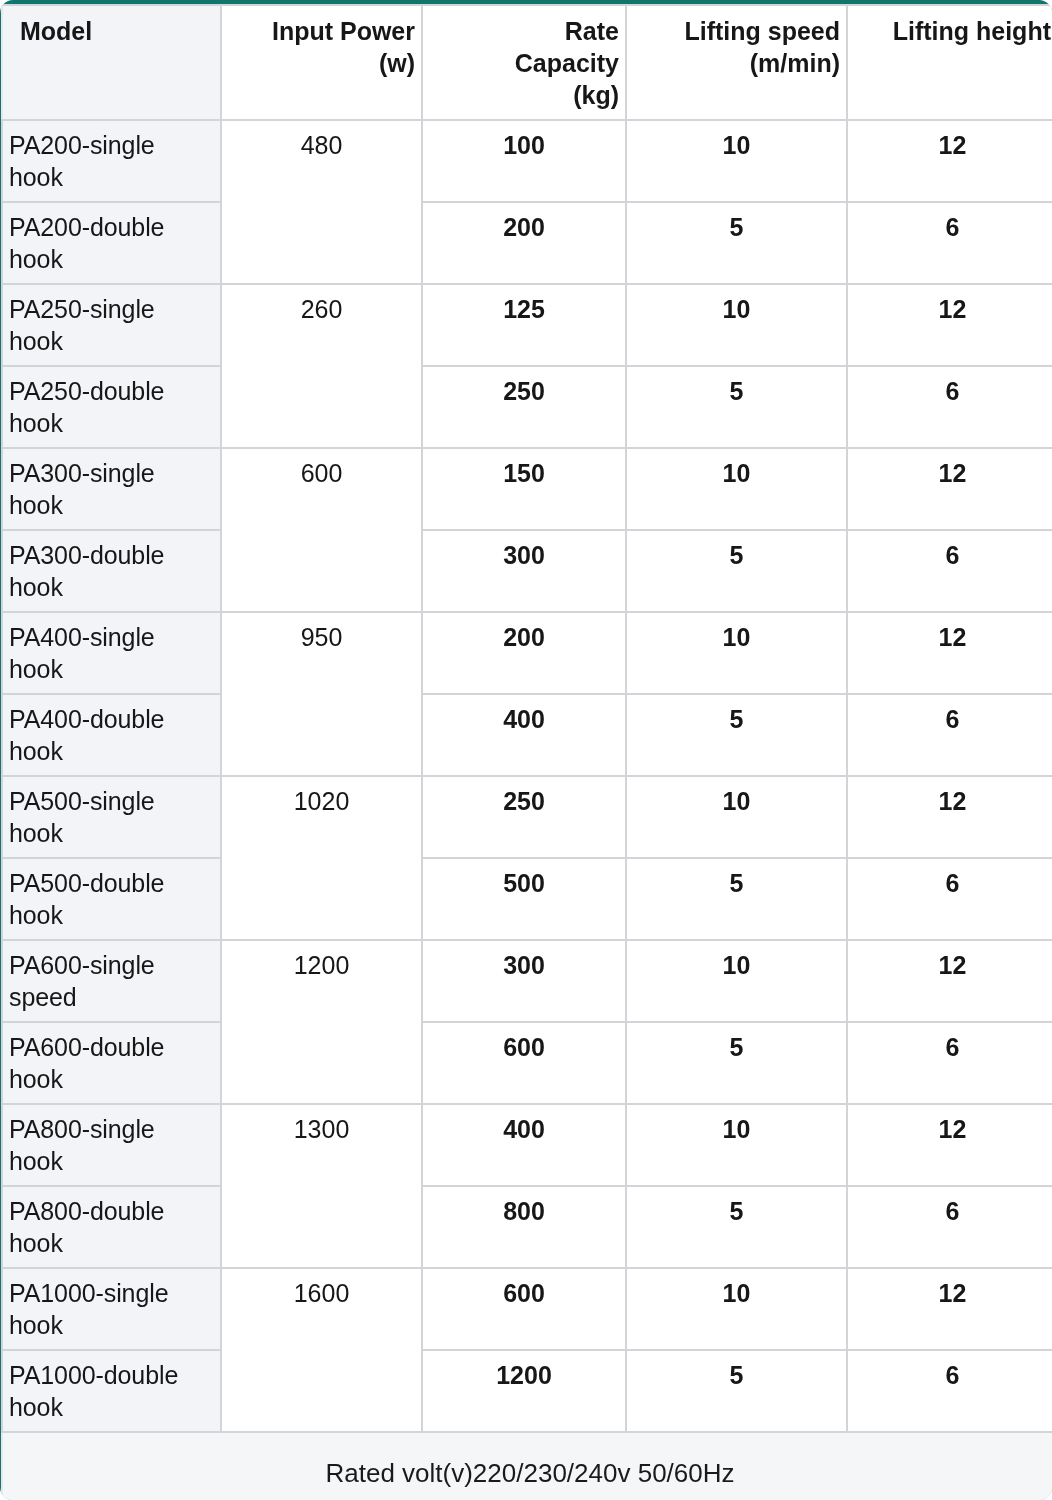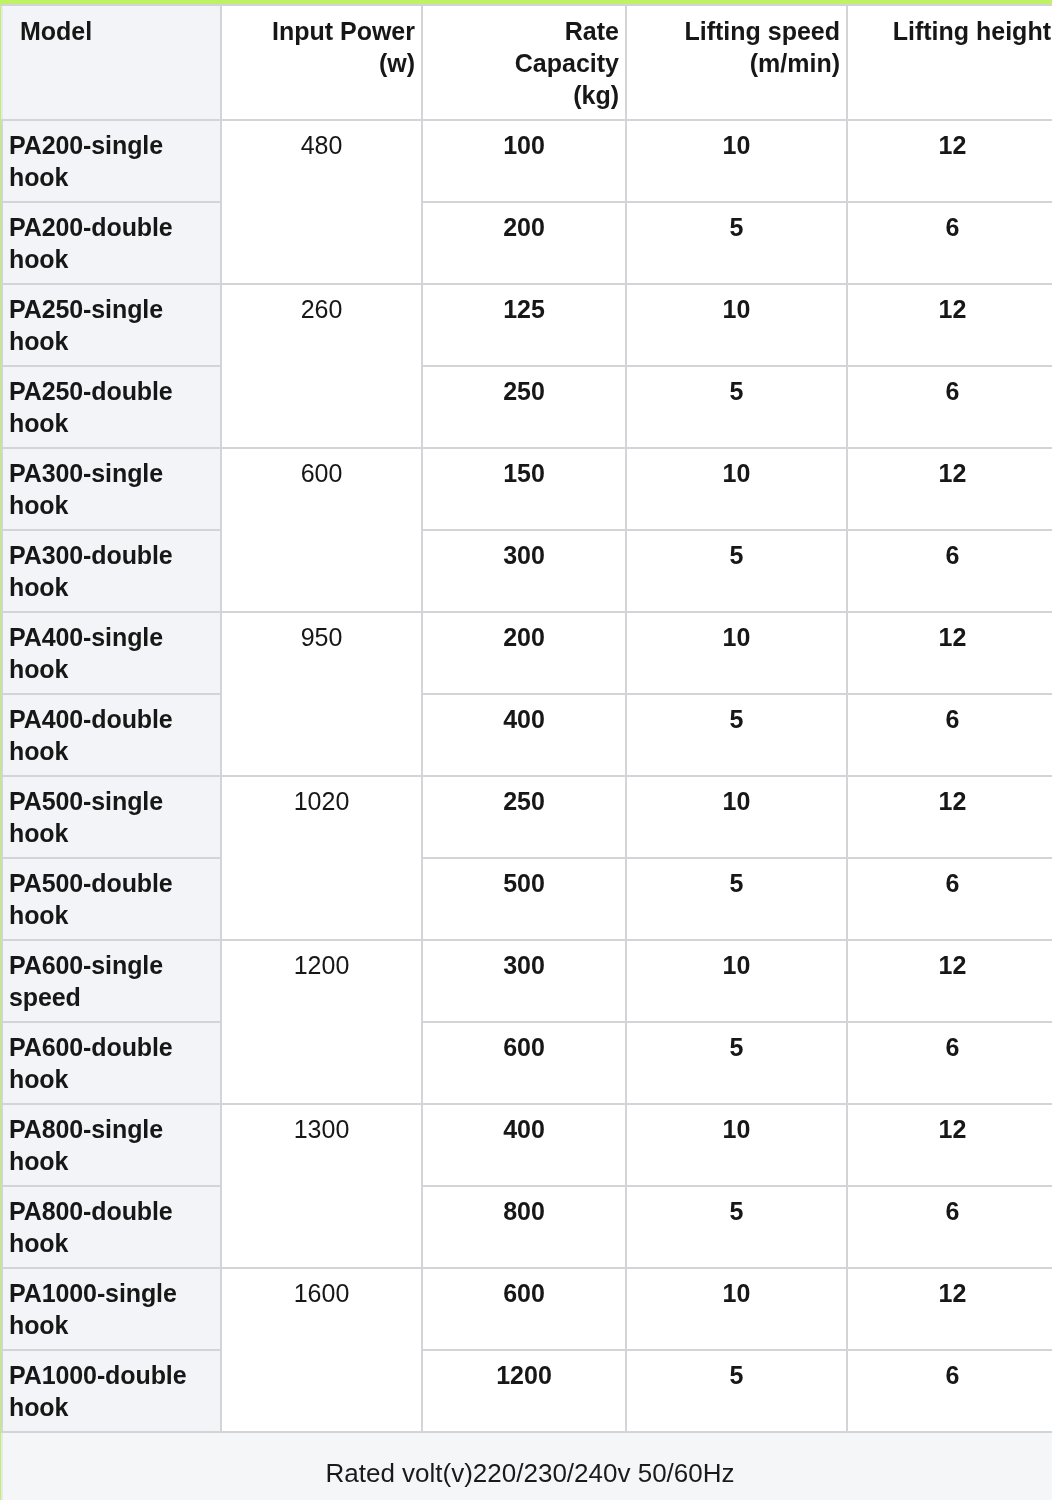--- a/index.html
+++ b/index.html
@@ -14,23 +14,24 @@
     font-family: "Liberation Sans", "DejaVu Sans", sans-serif;
     color: #1a1a1a;
     overflow: hidden;
   }
 
   .spec-wrap {
     width: 1052px;
     height: 1500px;
     padding-top: 4px;
     box-sizing: border-box;
-    background: #bef264;
+    background: #0f766e;
     position: relative;
     overflow: hidden;
+    border-radius: 13px;
   }
 
   table.spec-table {
     border-collapse: collapse;
     table-layout: fixed;
     width: 1056px;
     margin-left: 1px;
     background: #ffffff;
   }
 
@@ -66,21 +67,21 @@
     border-left-color: #e6e8ec;
   }
   th.height-head {
     white-space: nowrap;
     overflow: hidden;
   }
 
   
   td.model-cell {
     background: #f2f4f7;
-    font-weight: bold;
+    font-weight: normal;
     text-align: left;
     padding-left: 17px;
     padding-top: 10px;
     border-left-color: #e6e8ec;
     letter-spacing: -0.1px;
   }
 
   
   td.power-cell {
     text-align: center;

